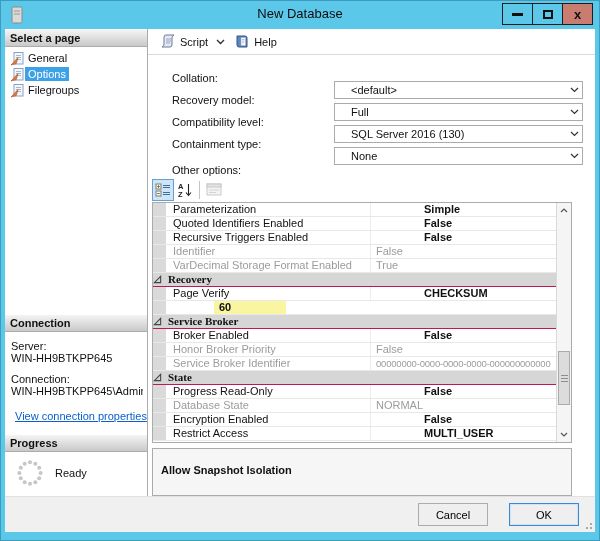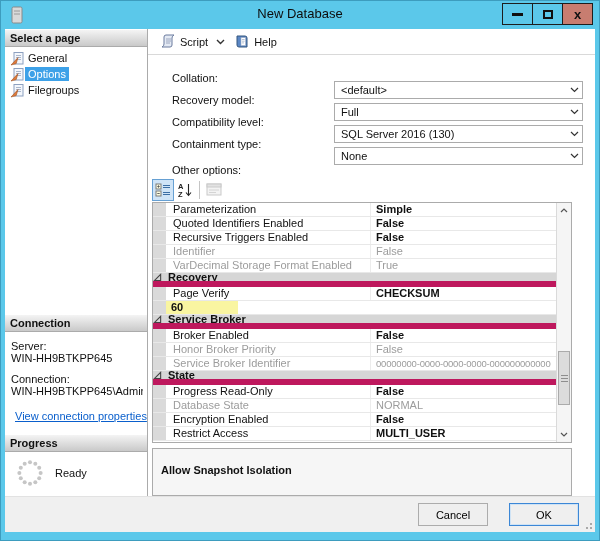--- a/index.html
+++ b/index.html
@@ -47,42 +47,42 @@
   .main{ flex:1; background:#fff; border-left:1px solid #ABABAB; display:flex; flex-direction:column; overflow:hidden; }
   .tb{ height:26px; border-bottom:1px solid #D9D9D9; display:flex; align-items:center; padding-left:8px; }
   .tb-btn{ display:flex; align-items:center; height:22px; padding:0 4px; }
   .tb-label{ margin-left:4px; }
   .tb-caret{ margin:0 6px 0 4px; }
 
   .form-row{ display:flex; align-items:center; height:17px; margin:0 12px 5px 24px; }
   .form-row.first{ margin-top:14px; }
   .form-label{ width:162px; }
   .combo{ flex:1; height:18px; border:1px solid #ABABAB; background:#fff;
-    display:flex; align-items:center; position:relative; padding-left:6px;margin-top:24px; }
+    display:flex; align-items:center; position:relative; padding-left:16px;margin-top:24px; }
   .combo-text{ flex:1; line-height:16px; }
   .combo-arrow{ width:15px; display:flex; justify-content:center; }
 
   .other-label{ margin:7px 0 2px 24px; }
 
   .pg-toolbar{ display:flex; align-items:center; height:24px; margin-left:4px; }
   .pg-btn{ width:22px; height:22px; display:flex; align-items:center; justify-content:center; }
   .pg-btn.sel{ background:#CFE4F7; border:1px solid #66A0D3; }
   .pg-btn.disabled{ opacity:.45; }
   .pg-sep{ width:1px; height:18px; background:#C5C5C5; margin:0 3px; }
 
   
   .grid{ position:relative; height:241px; margin:0 23px 0 4px; border:1px solid #ABABAB; background:#fff; overflow:hidden; }
   .grid-rows{ position:absolute; left:0; top:0; right:15px; }
   .g-row{ display:flex; height:14px; border-bottom:1px solid #E8E8E8; overflow:hidden; }
-  .g-row.cat{ background:#D6D6D6; border-bottom:6px solid #be185d; align-items:center; }
+  .g-row.cat{ background:#D6D6D6; border-bottom:1px solid #be185d; align-items:center;font-family:Liberation Serif, serif; }
   .cat-name{ font-weight:bold; margin-left:6px; line-height:13px; white-space:nowrap; }
   .g-indent{ width:13px; background:#DADADA; flex:none; }
   .g-name{ width:205px; flex:none; padding-left:7px; line-height:13px; white-space:nowrap; overflow:hidden; border-right:1px solid #ECECEC; }
   .g-val{ flex:1; padding-left:5px; line-height:13px; white-space:nowrap; overflow:hidden; }
-  .g-row.bold .g-val{ font-weight:bold; }
+  .g-row.bold .g-val{ font-weight:bold;margin-left:48px; }
   .g-row.ro .g-name, .g-row.ro .g-val{ color:#9C9C9C; }
   .g-row.hl .g-name{ background:#F9F5A1; }
   .g-row.hl .g-val{ background:linear-gradient(to right,#F9F5A1 0,#F9F5A1 72px,#fff 72px); }
   .g-val.small{ font-size:9.5px; letter-spacing:-.2px; }
 
   .vscroll{ position:absolute; top:0; right:0; bottom:0; width:15px; background:#F5F5F5; border-left:1px solid #DADADA; }
   .vs-arrow{ position:absolute; left:0; right:0; height:15px; display:flex; align-items:center; justify-content:center; background:#F5F5F5; }
   .vs-arrow.up{ top:0; } .vs-arrow.down{ bottom:0; }
   .vs-thumb{ position:absolute; left:1px; right:1px; top:148px; height:54px; background:#DCDCDC; border:1px solid #ABABAB;
     display:flex; align-items:center; justify-content:center; }

